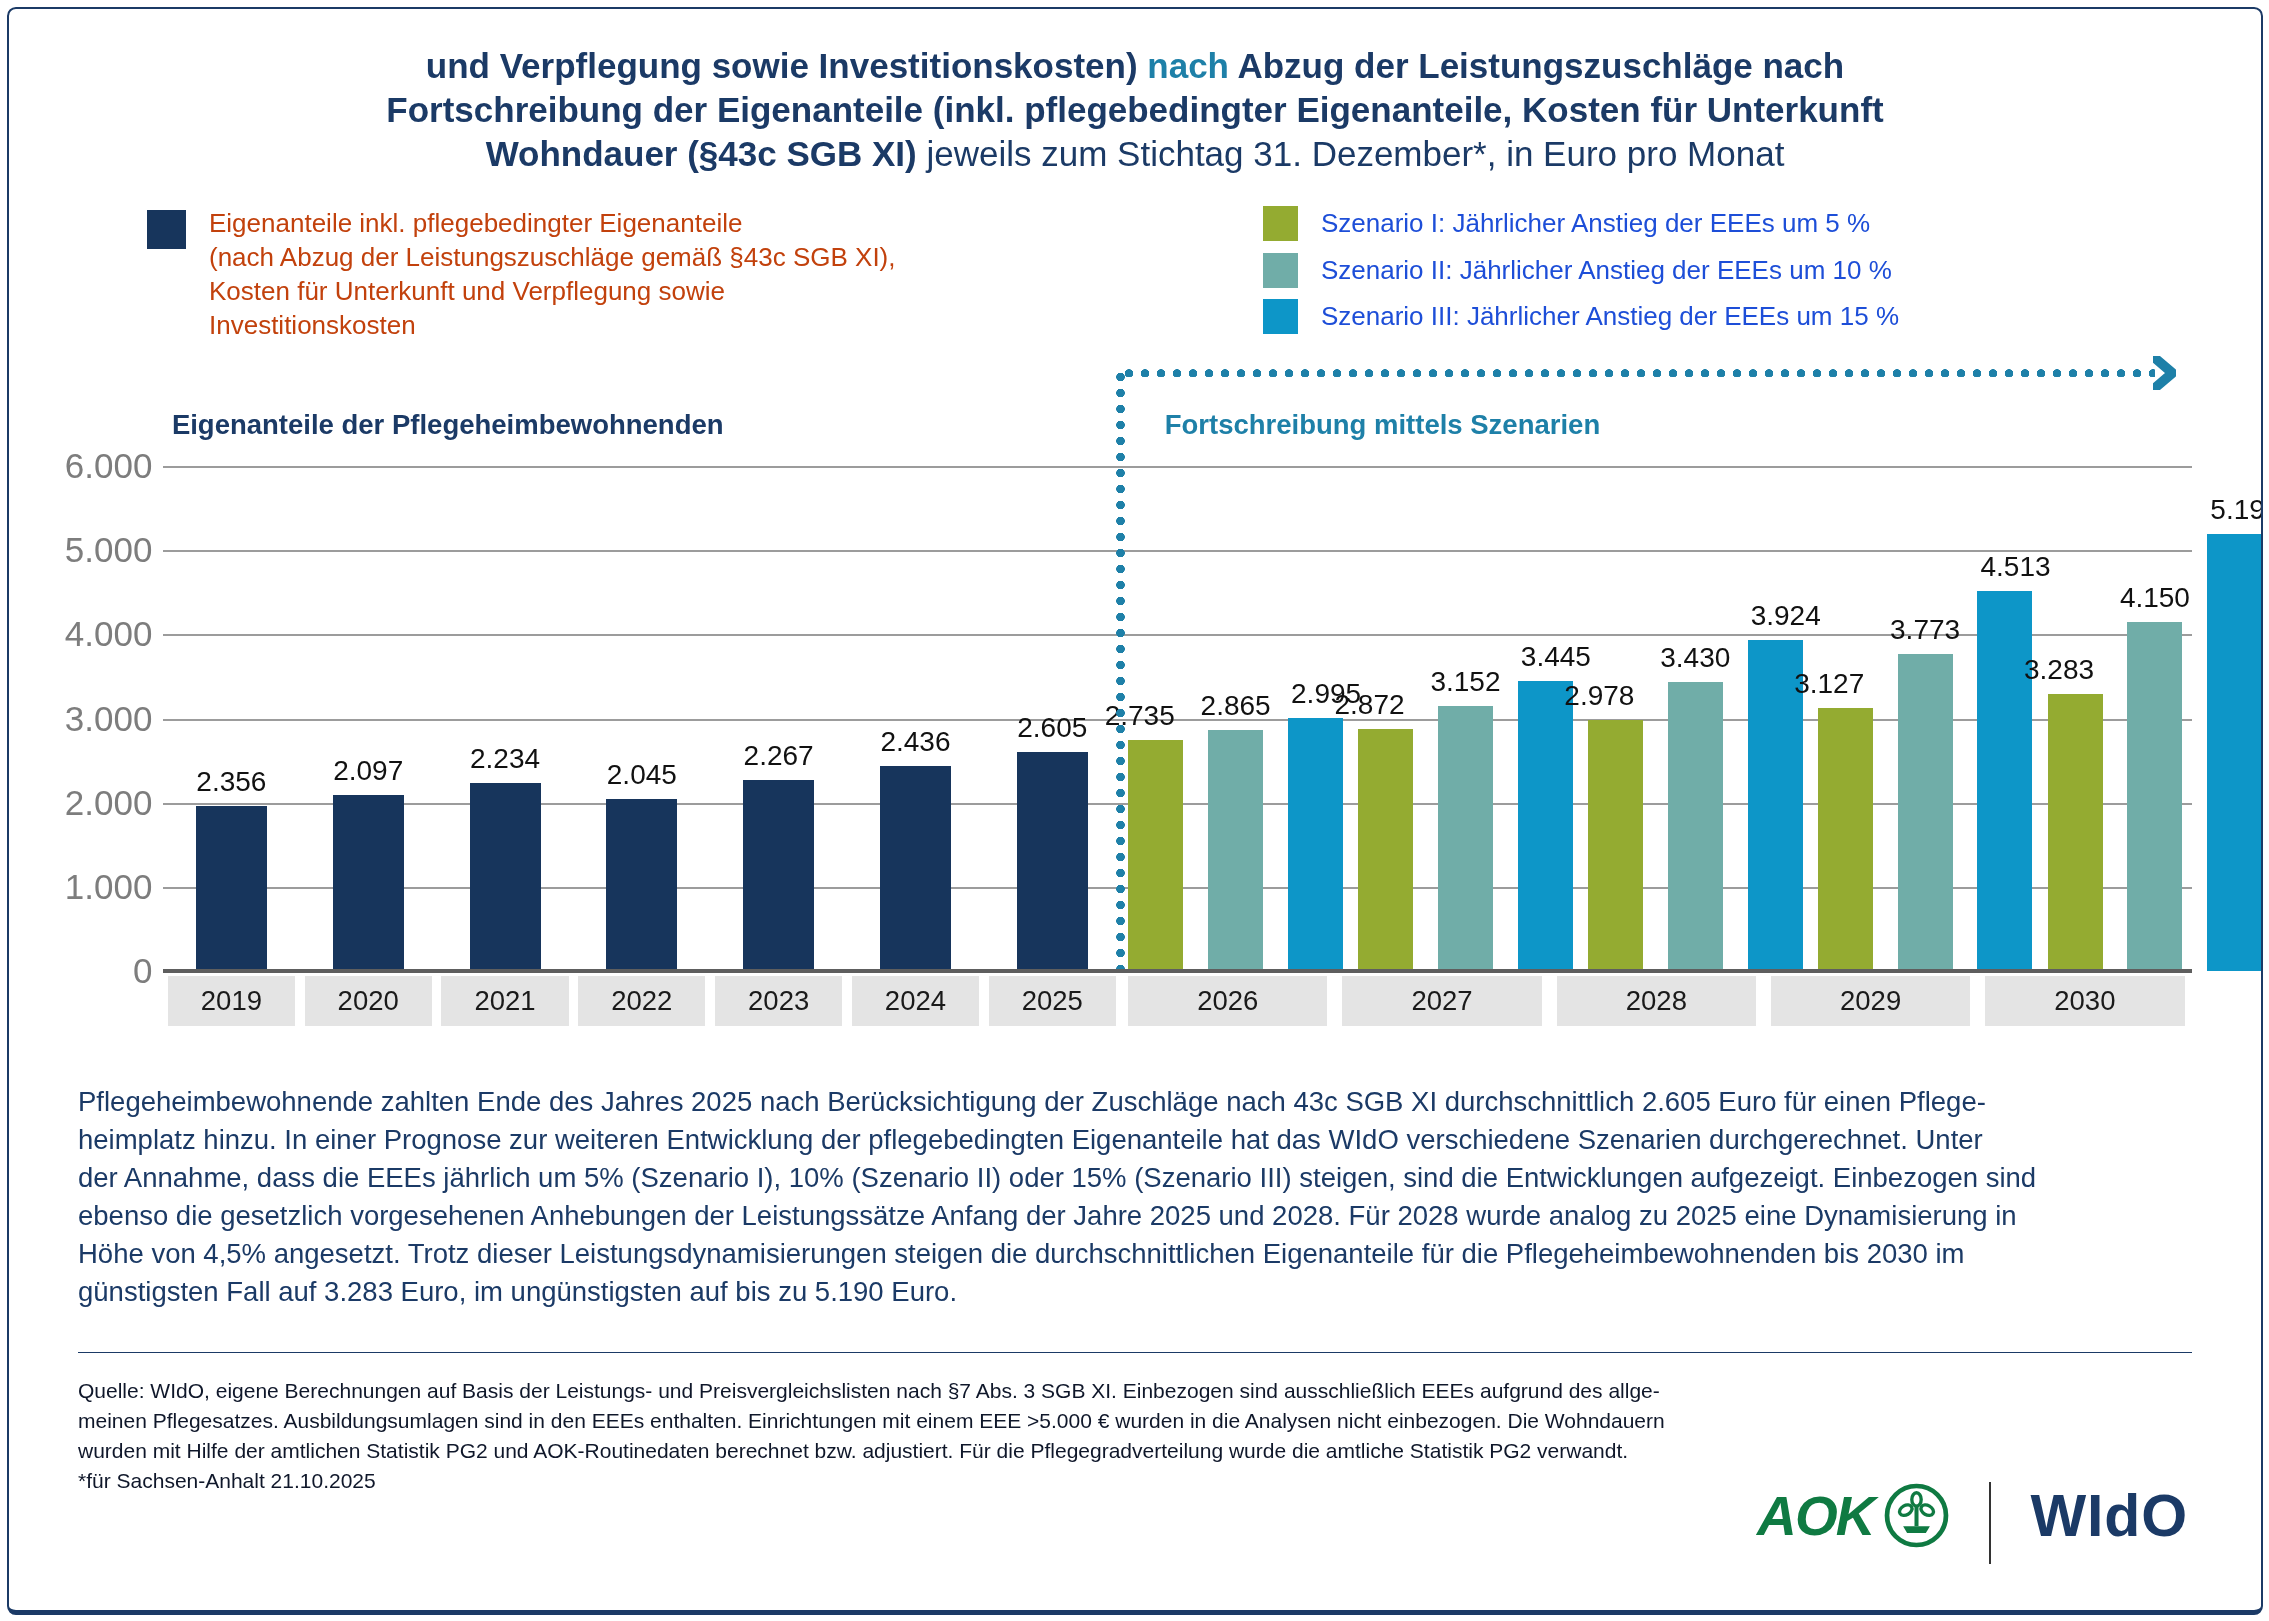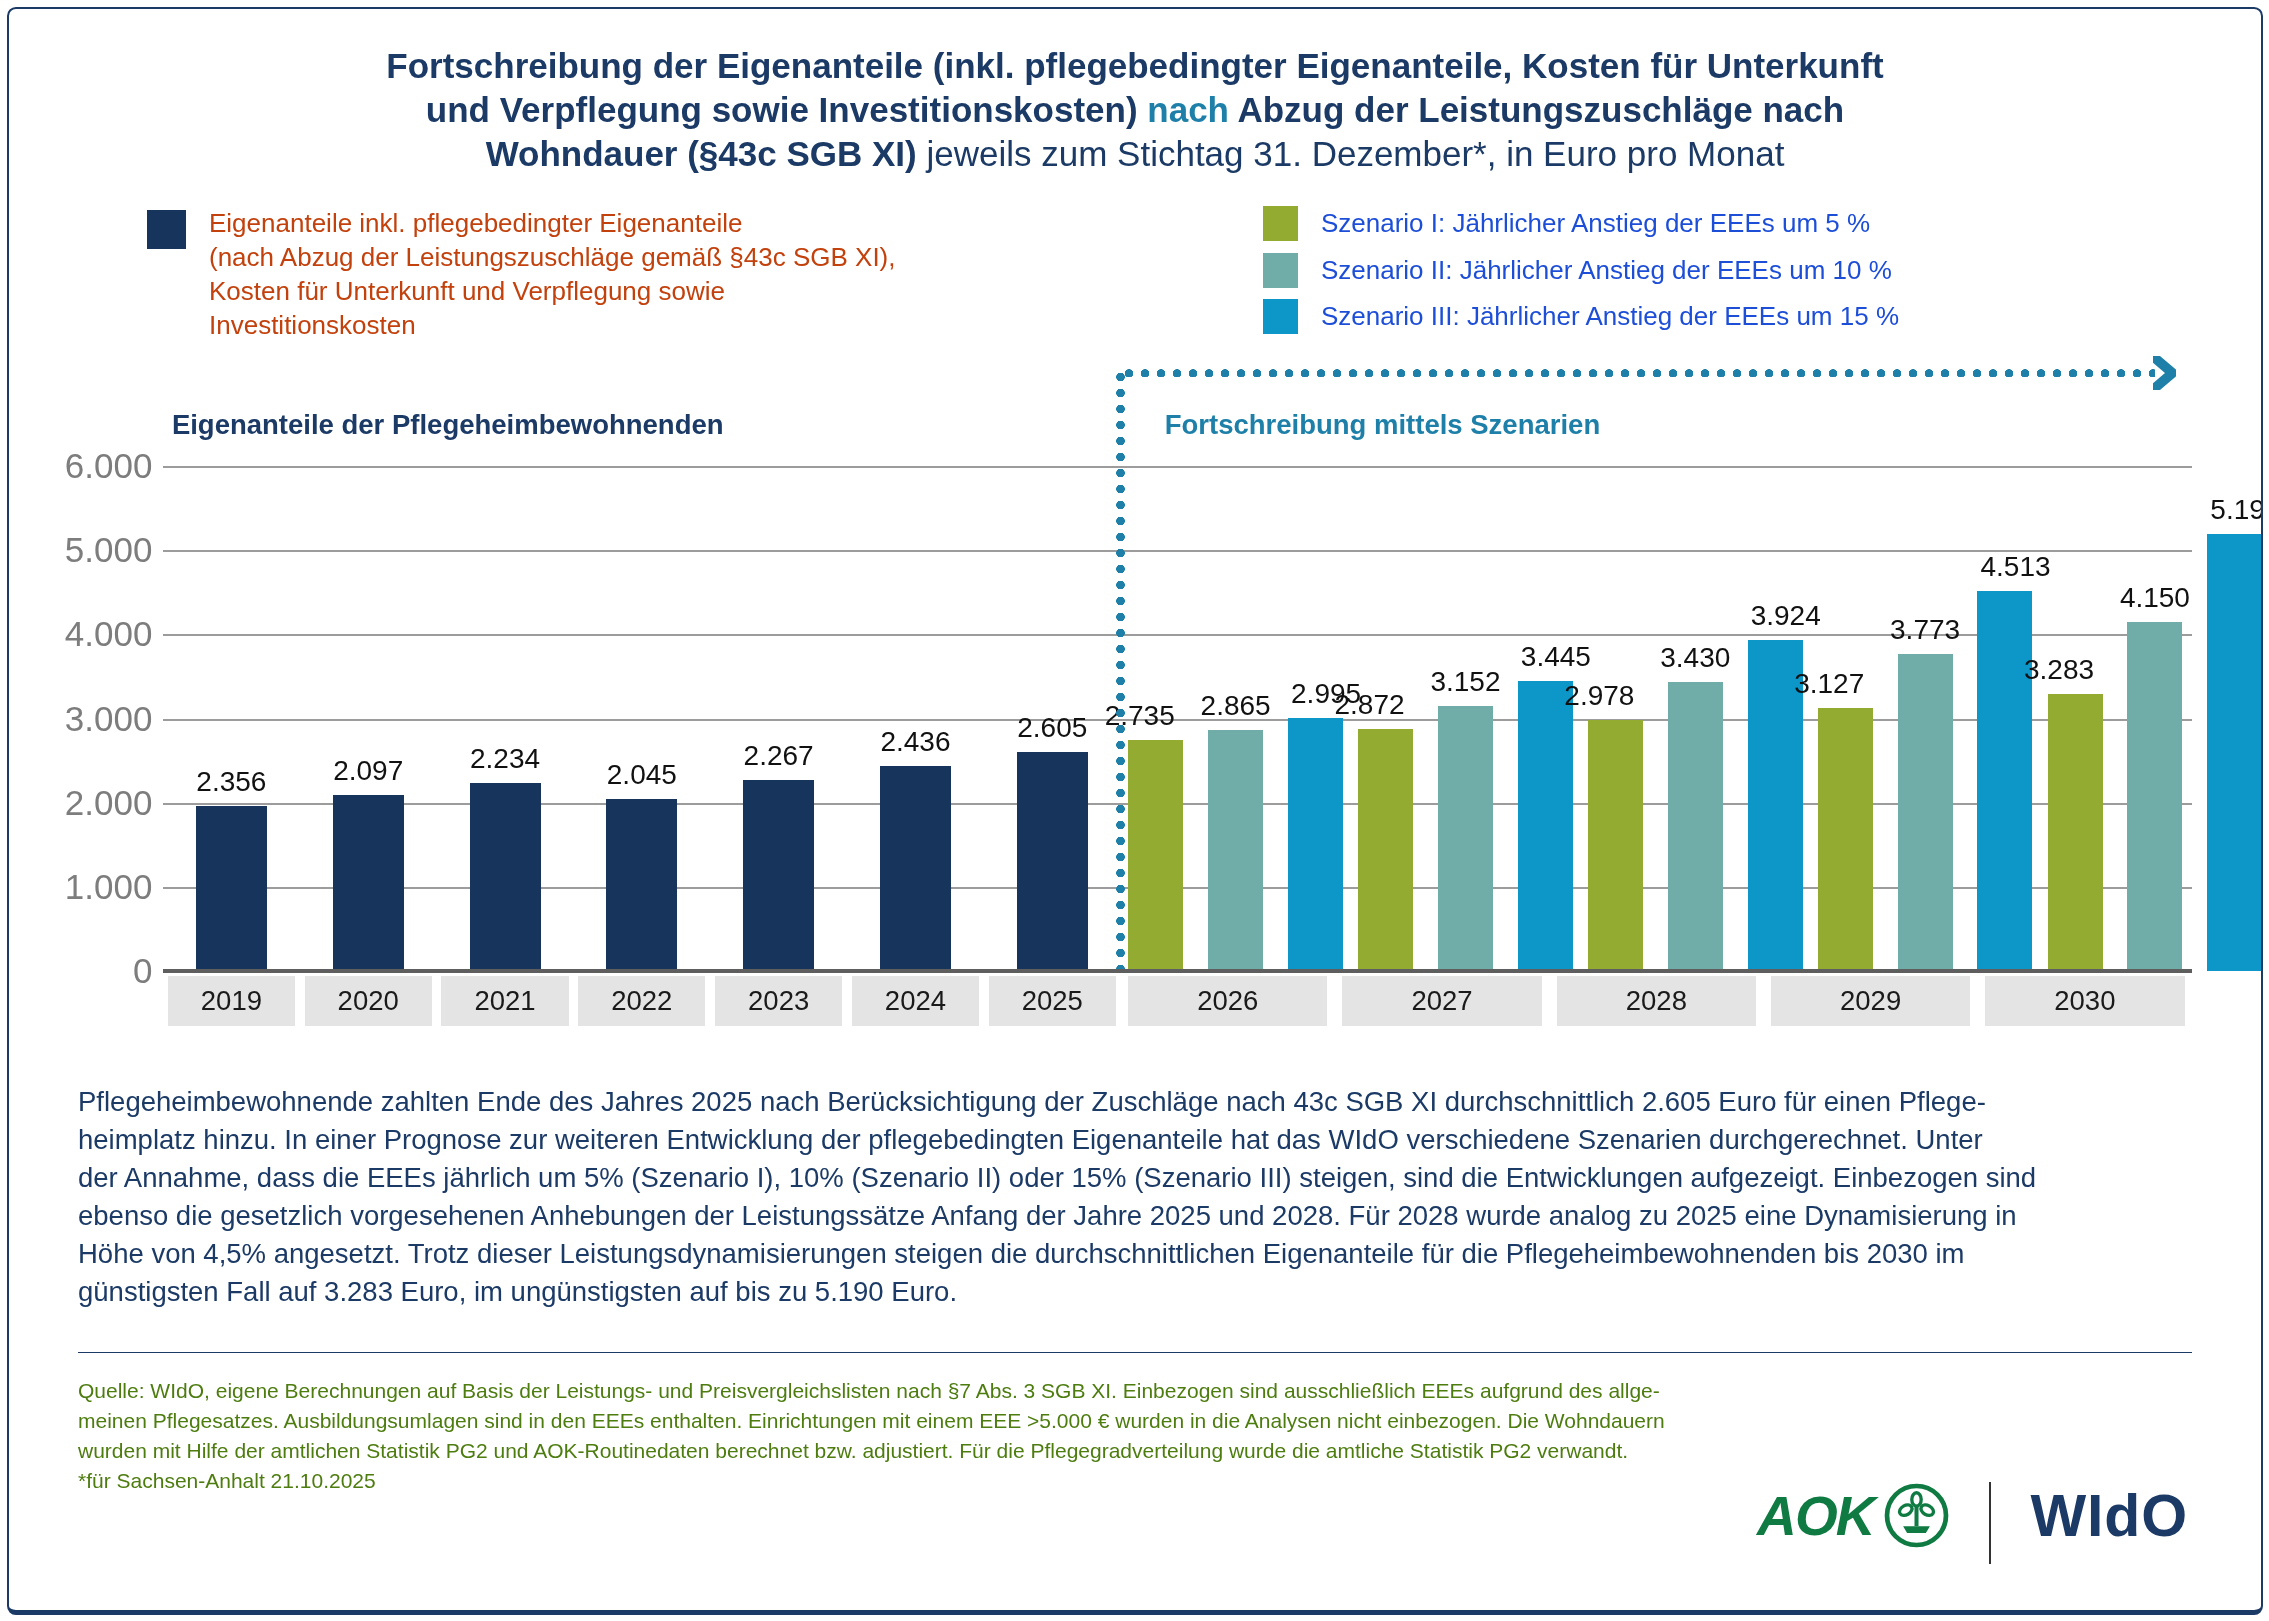--- a/index.html
+++ b/index.html
@@ -60,36 +60,36 @@
   .xspacer{width:85px;flex:0 0 auto;}
   .chips{flex:1;display:flex;}
   .chip{background:#E4E4E4;height:50px;display:flex;align-items:center;justify-content:center;
         font-size:27.5px;color:#1a1a1a;}
   .chipcell{flex:1;display:flex;justify-content:center;}
   .chip-inner{width:93%;}
 
   
   .description{margin:57px 0 0 0;font-size:27.5px;line-height:38px;color:#1B3A66;white-space:pre-line;}
   .divider{margin-top:41px;border:none;border-top:1.8px solid #1B3A66;}
-  .source{margin:23px 0 0 0;font-size:21px;line-height:30px;color:#4d7c0f;white-space:pre-line;width:1756px;}
+  .source{margin:23px 0 0 0;font-size:21px;line-height:30px;color:#0f172a;white-space:pre-line;width:1756px;}
   .logos{position:absolute;right:73px;bottom:46px;display:flex;align-items:flex-start;}
   .aok-group{display:flex;align-items:center;}
   .aok-text{font-size:55px;font-weight:bold;font-style:italic;color:#0F7A42;letter-spacing:-1.8px;}
   .aok-emblem{margin-left:8.9px;width:67px;height:67px;}
   .logo-div{width:2.7px;height:82px;background:#333;margin:0 39px;}
   .wido-text{font-size:59px;font-weight:bold;color:#1B3A66;letter-spacing:0.9px;}
 </style>
 </head>
 <body>
 
 <div class="canvas">
 
   <div class="title" id="title">
+      <div><span class="seg-b">und Verpflegung sowie Investitionskosten) </span><span class="seg-bt">nach</span><span class="seg-b"> Abzug der Leistungszuschläge nach</span></div>
       <div><span class="seg-b">Fortschreibung der Eigenanteile (inkl. pflegebedingter Eigenanteile, Kosten für Unterkunft</span></div>
-      <div><span class="seg-b">und Verpflegung sowie Investitionskosten) </span><span class="seg-bt">nach</span><span class="seg-b"> Abzug der Leistungszuschläge nach</span></div>
       <div><span class="seg-b">Wohndauer (§43c SGB XI) </span><span class="seg-r">jeweils zum Stichtag 31. Dezember*, in Euro pro Monat</span></div>
     </div>
 
   <div class="legend-row">
     <div class="legend-left">
       <span class="swatch"></span>
       <span class="ltext">Eigenanteile inkl. pflegebedingter Eigenanteile
 (nach Abzug der Leistungszuschläge gemäß §43c SGB XI),
 Kosten für Unterkunft und Verpflegung sowie
 Investitionskosten</span>

